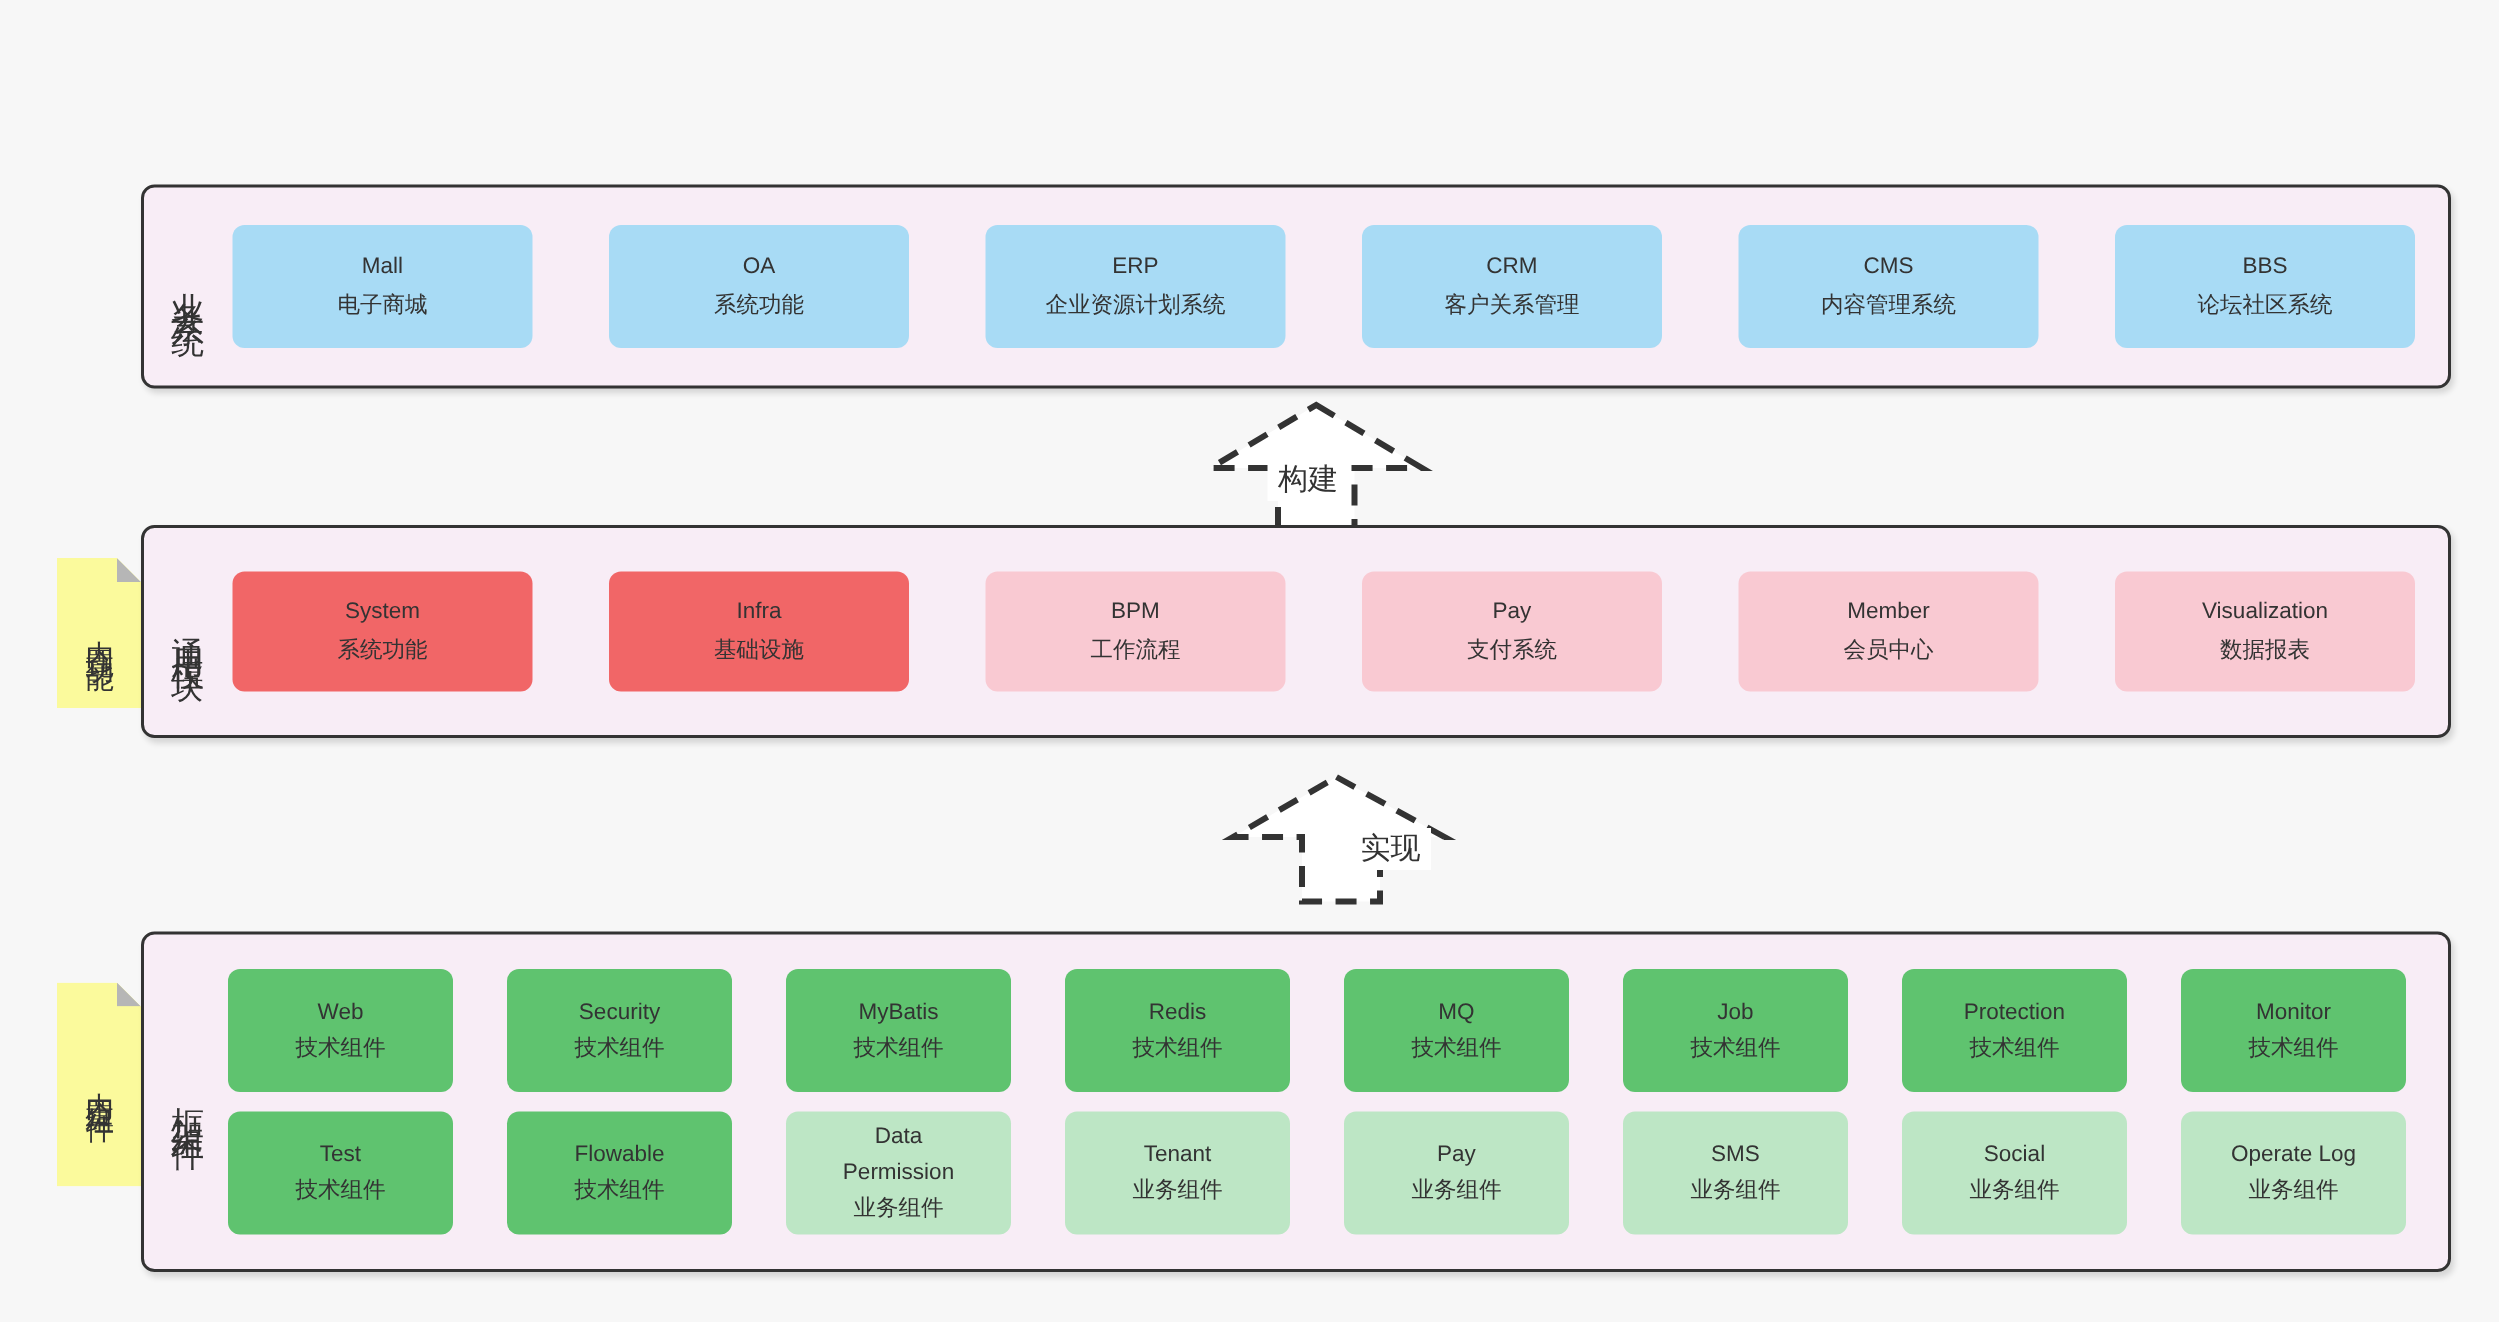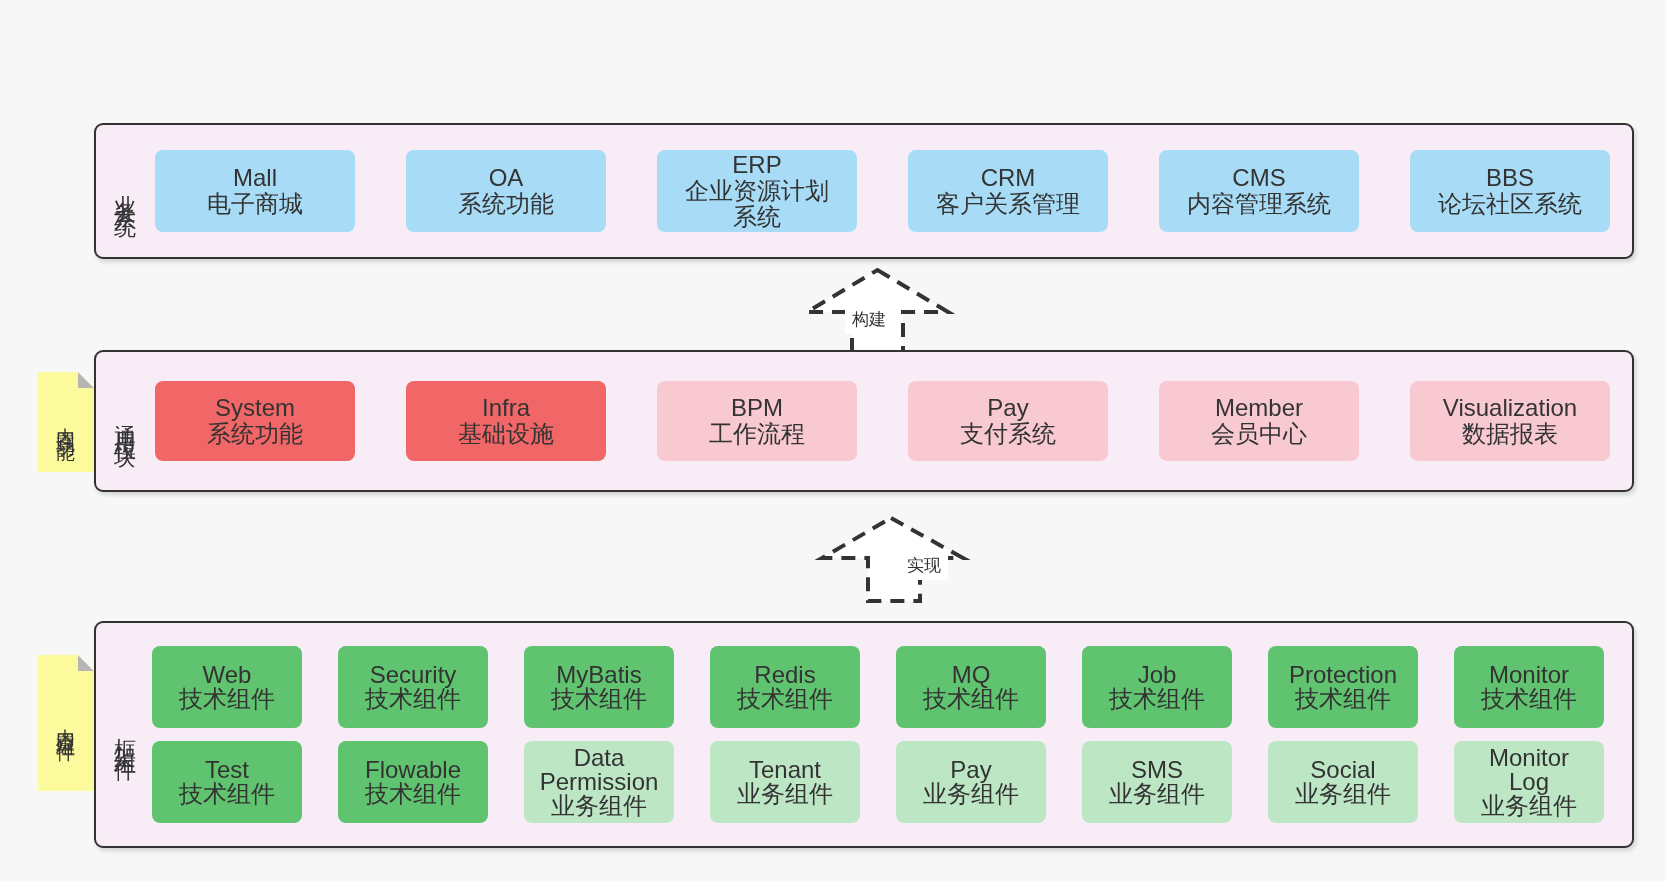--- a/index.html
+++ b/index.html
@@ -35,21 +35,21 @@
   .rows{
     position:absolute;left:56px;right:28px;top:0;bottom:0;
     display:flex;flex-direction:column;justify-content:center;gap:13px;
   }
   .row{display:flex;justify-content:space-between;}
 
   
   .box{
     border-radius:8px;
     display:flex;flex-direction:column;align-items:center;justify-content:center;
-    text-align:center;font-size:24px;line-height:26px;color:var(--c-text);
+    text-align:center;font-size:15px;line-height:26px;color:var(--c-text);
     padding:4px 24px;box-sizing:border-box;
   }
   .box .box-name{white-space:pre-line;}
   .w200{width:200px;height:82px;}
   .h80{height:80px;}
   .w150{width:150px;height:82px;line-height:24px;}
   .box.blue{background:var(--c-blue);}
   .box.red{background:var(--c-red);}
   .box.pink{background:var(--c-pink);}
   .box.green_dark{background:var(--c-green-dark);}
@@ -72,21 +72,21 @@
   .section{z-index:1;}
 
   
   .arrow{position:absolute;z-index:0;}
   .arrow polygon{
     fill:#ffffff;stroke:var(--c-border);stroke-width:4;
     stroke-dasharray:14 9;stroke-linejoin:miter;
   }
   .arrow-label{
     position:absolute;z-index:2;background:#ffffff;
-    font-size:17px;color:var(--c-text);
+    font-size:20px;color:var(--c-text);
     padding:4px 7px;line-height:20px;
   }
 </style>
 </head>
 <body style="--c-page: #f7f7f7; --c-section: #f8edf6; --c-border: #333333; --c-text: #333333; --c-blue: #a8dbf5; --c-red: #f16667; --c-pink: #f9c9d2; --c-green-dark: #5fc36f; --c-green-light: #bde6c5; --c-sticky: #fbfa9c; --c-fold: #b6b6b6;">
 
 <div class="canvas">
 
   <div class="sticky" style="left:38px;top:372px;height:100px;">
     <span class="fold"></span>
@@ -234,20 +234,20 @@
           </div>
           <div class="box green_light w150">
             <div class="box-name">SMS</div>
             <div class="box-desc">业务组件</div>
           </div>
           <div class="box green_light w150">
             <div class="box-name">Social</div>
             <div class="box-desc">业务组件</div>
           </div>
           <div class="box green_light w150">
-            <div class="box-name">Monitor Log</div>
+            <div class="box-name">Operate Log</div>
             <div class="box-desc">业务组件</div>
           </div>
         </div>
     </div>
   </div>
 
 </div>
 
 </body></html>

